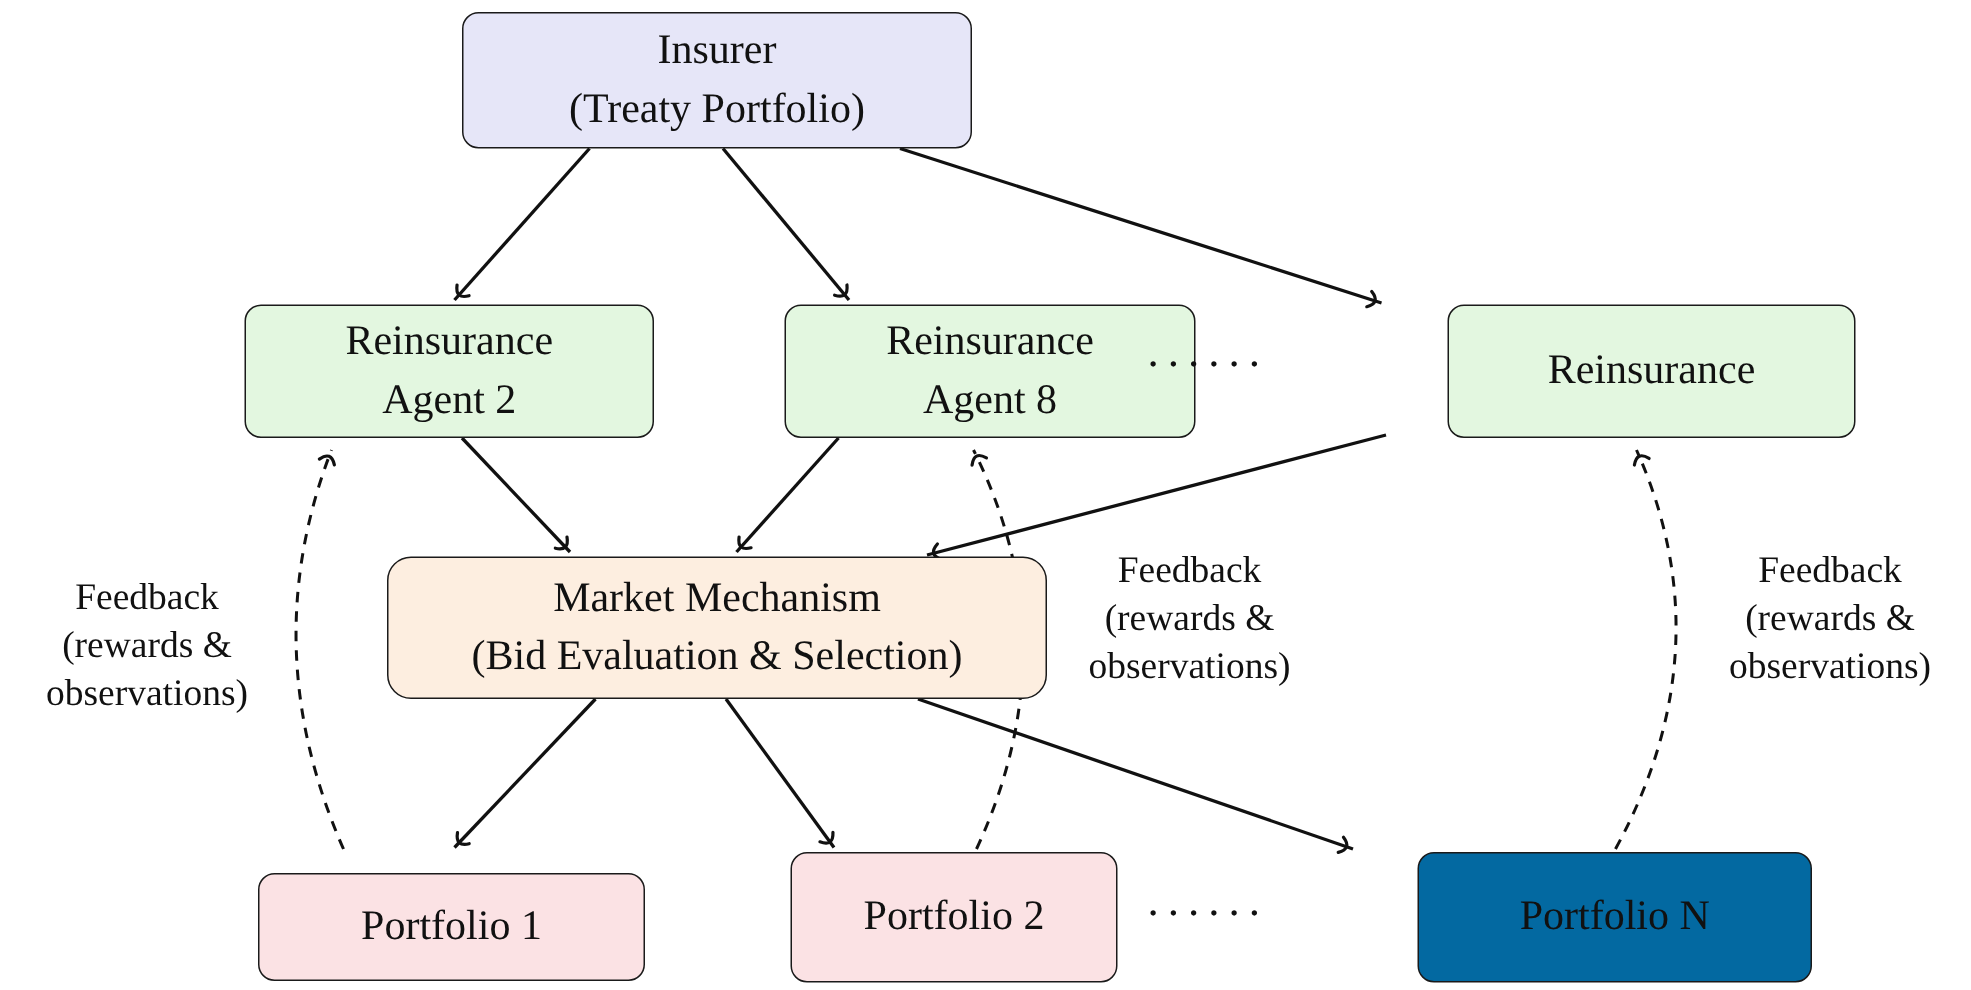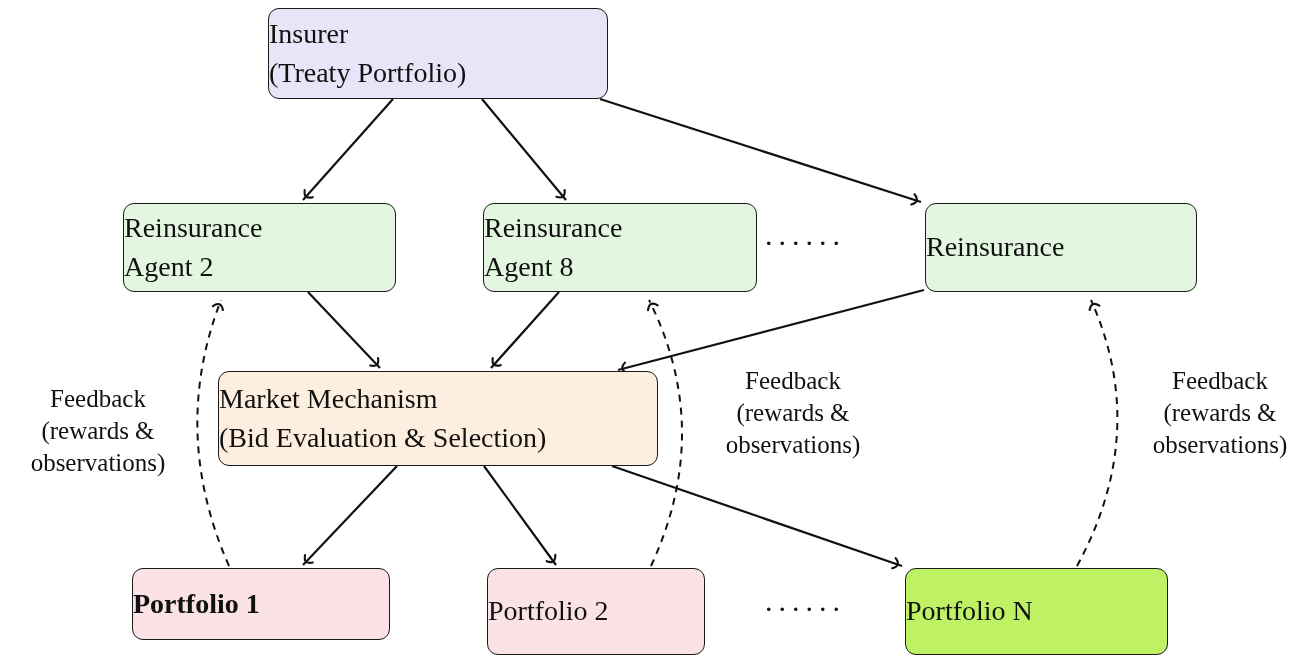--- a/index.html
+++ b/index.html
@@ -16,33 +16,34 @@
     position: absolute;
     left: 0; top: 0;
     width: 1314px; height: 660px;
   }
   .node {
     position: absolute;
     border: 1.7px solid #1a1a1a;
     border-radius: 11px;
     display: flex;
     flex-direction: column;
-    align-items: flex-start;
+    align-items: center;
     justify-content: center;
     text-align: center;
     font-size: 28px;
     line-height: 1.38;
     box-sizing: border-box;
+    margin-left: 40px;
   }
   .node-insurer   { left: 268px; top: 8px;   width: 340px; height: 91px; }
   .node-agent1    { left: 123px; top: 203px; width: 273px; height: 89px; }
   .node-agent2    { left: 483px; top: 203px; width: 274px; height: 89px; }
   .node-agentN    { left: 925px; top: 203px; width: 272px; height: 89px; }
   .node-market    { left: 218px; top: 371px; width: 440px; height: 95px; }
-  .node-portfolio1{ left: 132px; top: 568px; width: 258px; height: 72px; font-weight: bold; }
+  .node-portfolio1{ left: 132px; top: 582px; width: 258px; height: 72px; }
   .node-portfolio2{ left: 487px; top: 568px; width: 218px; height: 87px; }
   .node-portfolioN{ left: 905px; top: 568px; width: 263px; height: 87px; }
   .ellipsis {
     position: absolute;
     font-size: 30px;
     letter-spacing: 6px;
     white-space: nowrap;
     color: #111111;
   }
   .ellipsis-agents     { left: 765px; top: 218px; }
@@ -106,36 +107,36 @@
     <span>Reinsurance</span>
     <span>Agent 8</span>
   </div>
 
   <div class="ellipsis ellipsis-agents">......</div>
 
   <div class="node node-agentN" style="background: rgb(227, 247, 224);">
     <span>Reinsurance</span>
   </div>
 
-  <div class="node node-market" style="background: rgb(253, 238, 224);">
+  <div class="node node-market" style="background: rgb(253, 238, 224); border-radius: 16px;">
     <span>Market Mechanism</span>
     <span>(Bid Evaluation &amp; Selection)</span>
   </div>
 
   <div class="node node-portfolio1" style="background: rgb(251, 226, 228);">
     <span>Portfolio 1</span>
   </div>
 
   <div class="node node-portfolio2" style="background: rgb(251, 226, 228);">
     <span>Portfolio 2</span>
   </div>
 
   <div class="ellipsis ellipsis-portfolios">......</div>
 
-  <div class="node node-portfolioN" style="background: #bef264;">
+  <div class="node node-portfolioN" style="background: #0369a1;">
     <span>Portfolio N</span>
   </div>
 
   <div class="feedback-label feedback-left">
     <div>Feedback</div>
     <div>(rewards &amp;</div>
     <div>observations)</div>
   </div>
 
   <div class="feedback-label feedback-middle">

